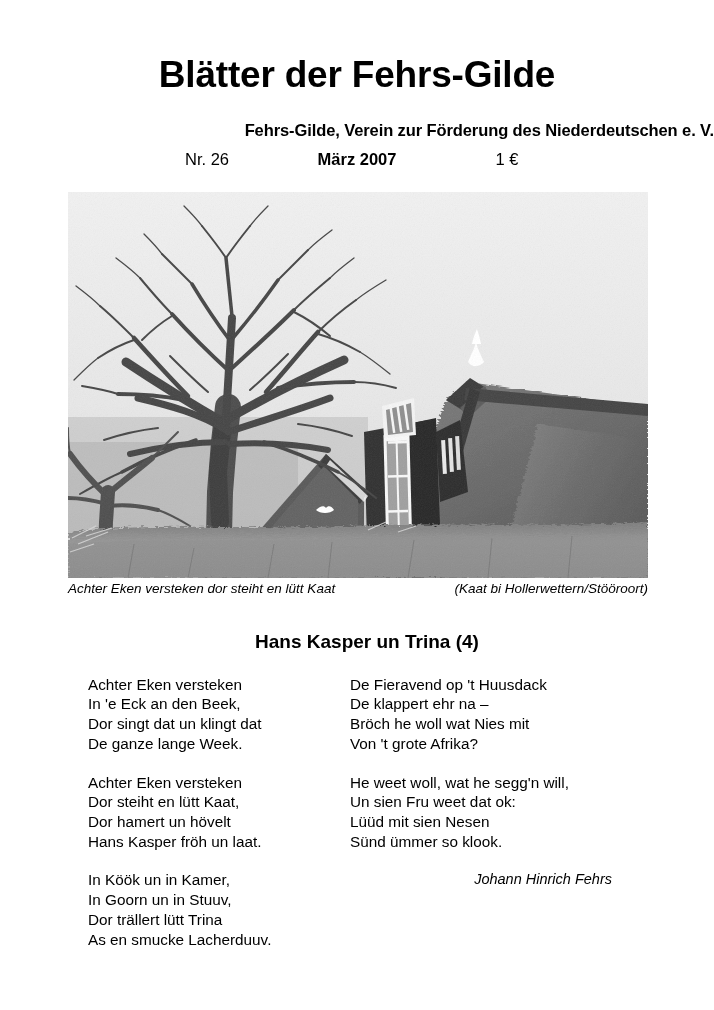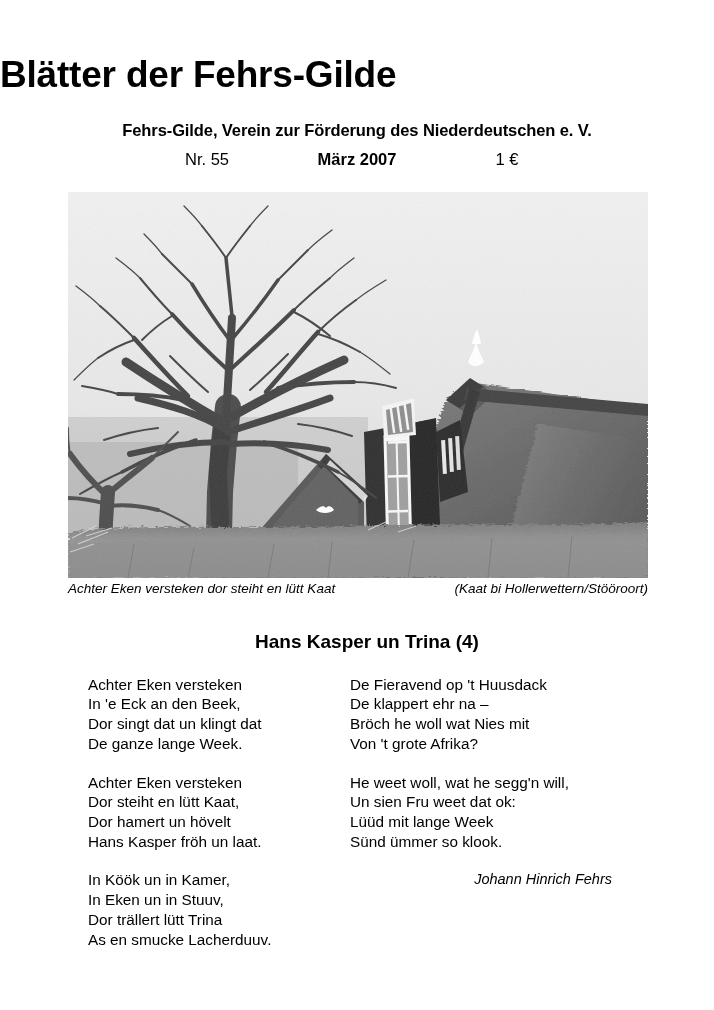--- a/index.html
+++ b/index.html
@@ -17,29 +17,29 @@
   }
 
   
   #masthead {
     position: absolute;
     top: 0;
     left: 0;
     width: 714px;
   }
   #journal-title {
-    text-align: left;
+    text-align: center;
     font-size: 37px;
     font-weight: bold;
     letter-spacing: -0.2px;
     margin-top: 56px;
     line-height: 1.05;
   }
   #org-line {
-    text-align: center;
+    text-align: right;
     font-size: 16.5px;
     font-weight: bold;
     margin-top: 26px;
     letter-spacing: -0.1px;
   }
   #issue-line {
     display: flex;
     justify-content: center;
     align-items: baseline;
     margin-top: 10px;
@@ -131,21 +131,21 @@
     width: 262px;
   }
 </style>
 </head>
 <body>
 
 <div id="masthead">
   <div id="journal-title">Blätter der Fehrs-Gilde</div>
   <div id="org-line">Fehrs-Gilde, Verein zur Förderung des Niederdeutschen e. V.</div>
   <div id="issue-line">
-    <span class="issue-no">Nr. 55</span>
+    <span class="issue-no">Nr. 26</span>
     <span class="issue-date">März 2007</span>
     <span class="issue-price">1 €</span>
   </div>
 </div>
 
 <figure id="photo-figure" style="margin:0;">
   <div id="cover-photo">
     <svg viewBox="0 0 580 386" preserveAspectRatio="none">
       <defs>
         <linearGradient id="skyGrad" x1="0" y1="0" x2="0" y2="1">
@@ -352,34 +352,34 @@
           <div class="verse-line">De ganze lange Week.</div>
         </div>
         <div class="stanza">
           <div class="verse-line">Achter Eken versteken</div>
           <div class="verse-line">Dor steiht en lütt Kaat,</div>
           <div class="verse-line">Dor hamert un hövelt</div>
           <div class="verse-line">Hans Kasper fröh un laat.</div>
         </div>
         <div class="stanza">
           <div class="verse-line">In Köök un in Kamer,</div>
-          <div class="verse-line">In Eken un in Stuuv,</div>
+          <div class="verse-line">In Goorn un in Stuuv,</div>
           <div class="verse-line">Dor trällert lütt Trina</div>
           <div class="verse-line">As en smucke Lacherduuv.</div>
         </div>
       </div>
     <div class="poem-col" id="poem-col-right">
         <div class="stanza">
           <div class="verse-line">De Fieravend op 't Huusdack</div>
           <div class="verse-line">De klappert ehr na –</div>
           <div class="verse-line">Bröch he woll wat Nies mit</div>
           <div class="verse-line">Von 't grote Afrika?</div>
         </div>
         <div class="stanza">
           <div class="verse-line">He weet woll, wat he segg'n will,</div>
           <div class="verse-line">Un sien Fru weet dat ok:</div>
-          <div class="verse-line">Lüüd mit lange Week</div>
+          <div class="verse-line">Lüüd mit sien Nesen</div>
           <div class="verse-line">Sünd ümmer so klook.</div>
         </div>
         <div id="poem-attribution">Johann Hinrich Fehrs</div>
     </div>
   </div>
 </section>
 
 </body></html>

